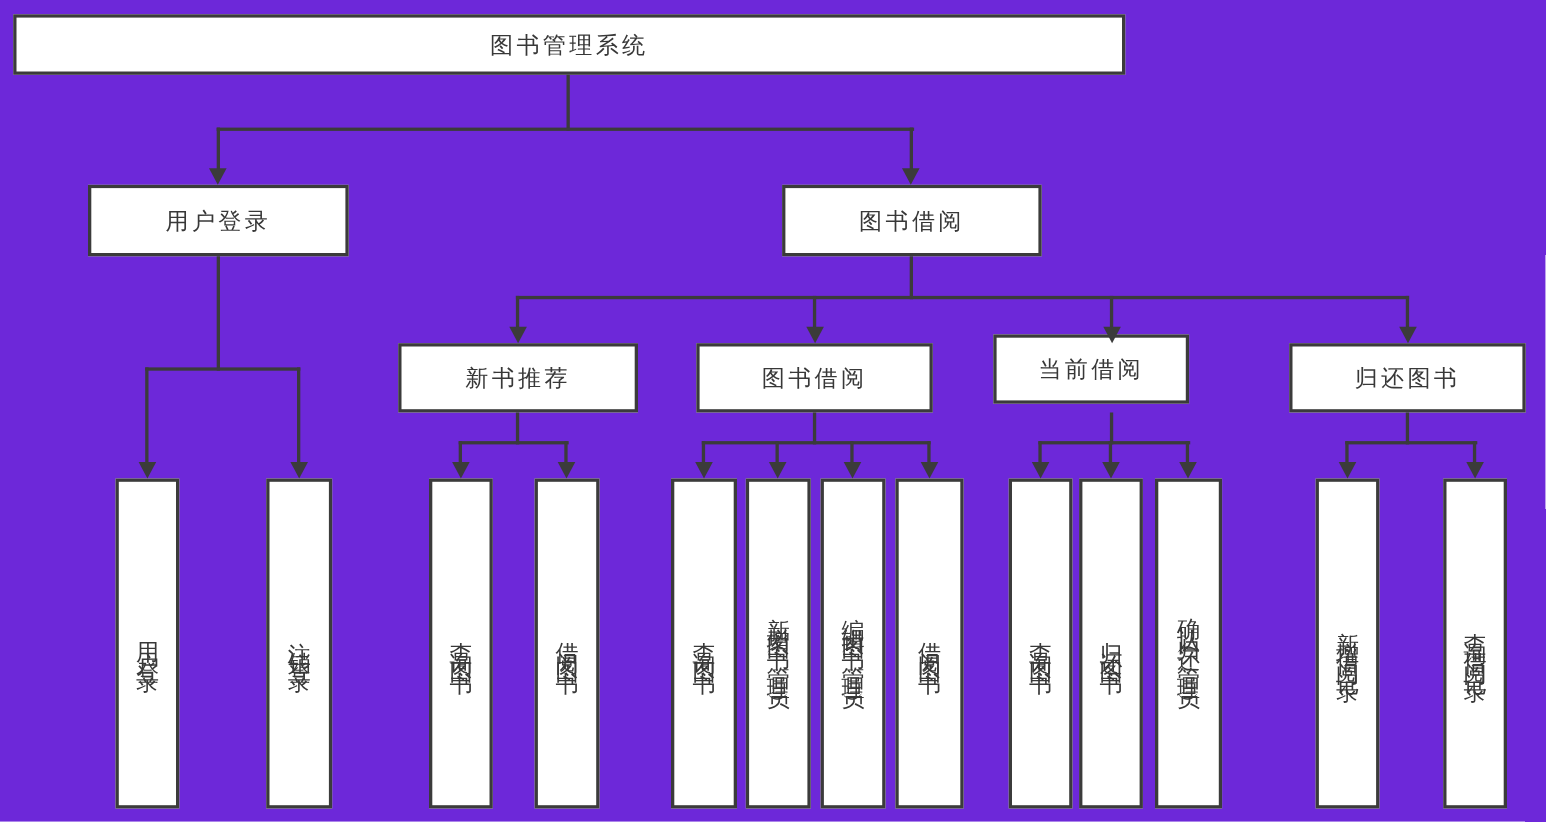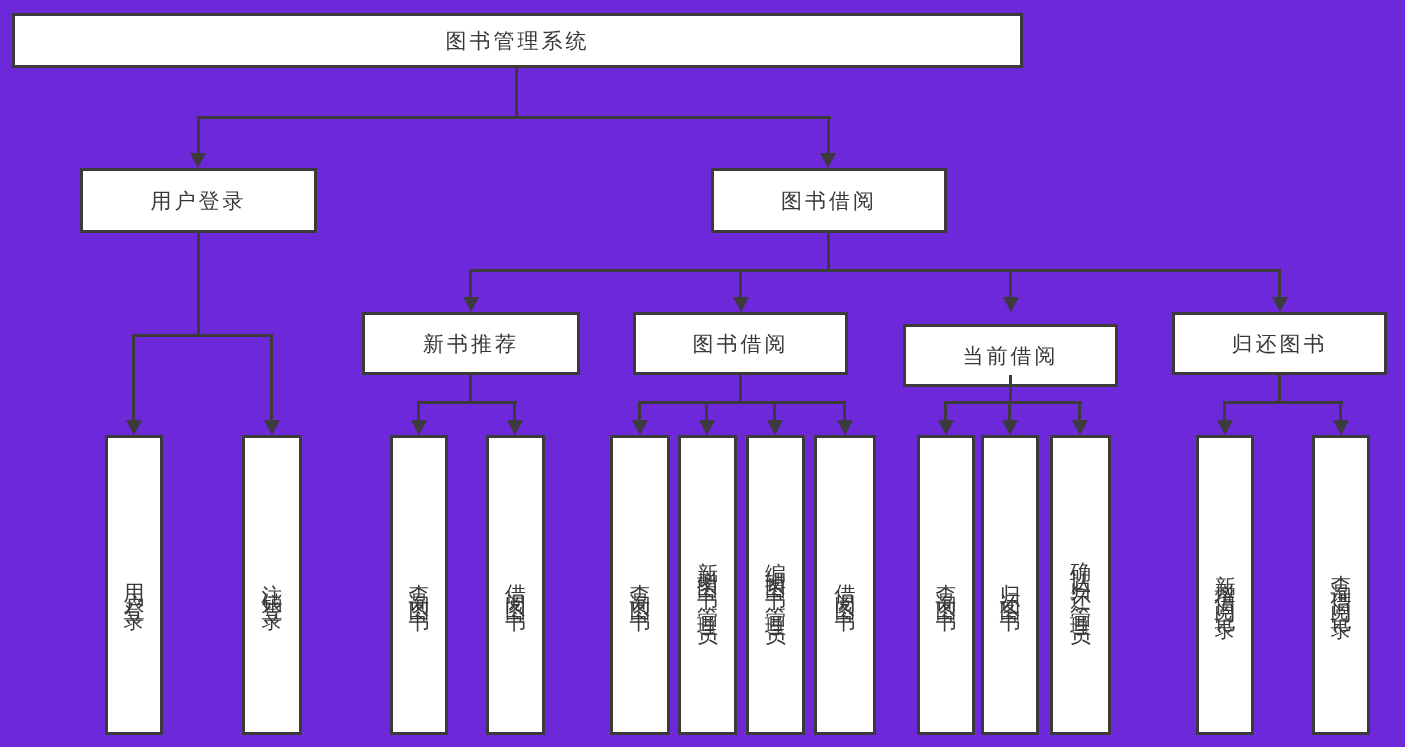--- a/index.html
+++ b/index.html
@@ -46,21 +46,21 @@
   </div>
 
   <div class="node" style="left:633px;top:312px;width:215px;height:63px">
     <span class="h-label">图书借阅</span>
   </div>
 
   <div class="node" style="left:362px;top:312px;width:218px;height:63px">
     <span class="h-label">新书推荐</span>
   </div>
 
-  <div class="node" style="left:903px;top:324px;width:215px;height:63px">
+  <div class="node" style="left:903px;top:304px;width:178px;height:63px">
     <span class="h-label">当前借阅</span>
   </div>
 
   <div class="node" style="left:1172px;top:312px;width:215px;height:63px">
     <span class="h-label">归还图书</span>
   </div>
 
   <div class="node leaf" style="left:105px;top:435px;width:58px;height:300px">
     <span class="v-label">用户登录</span>
   </div>

